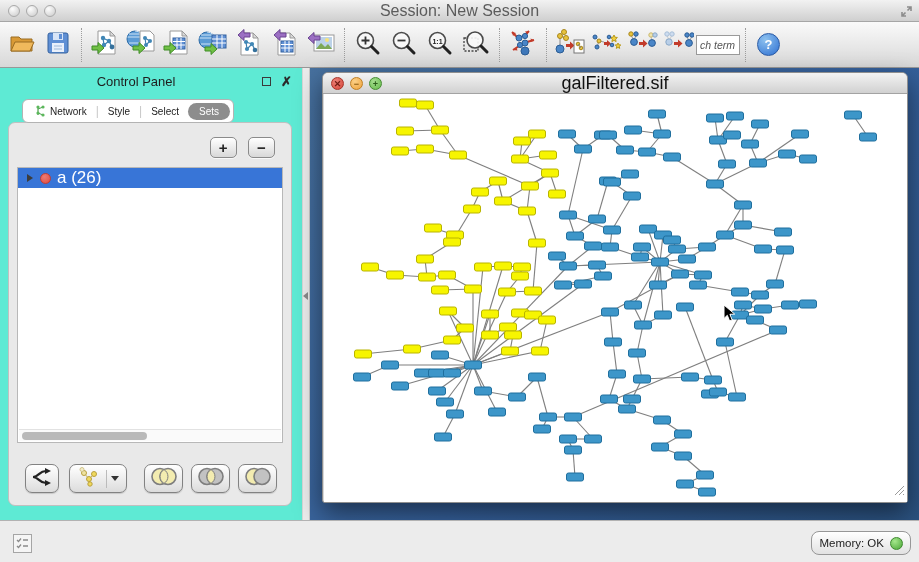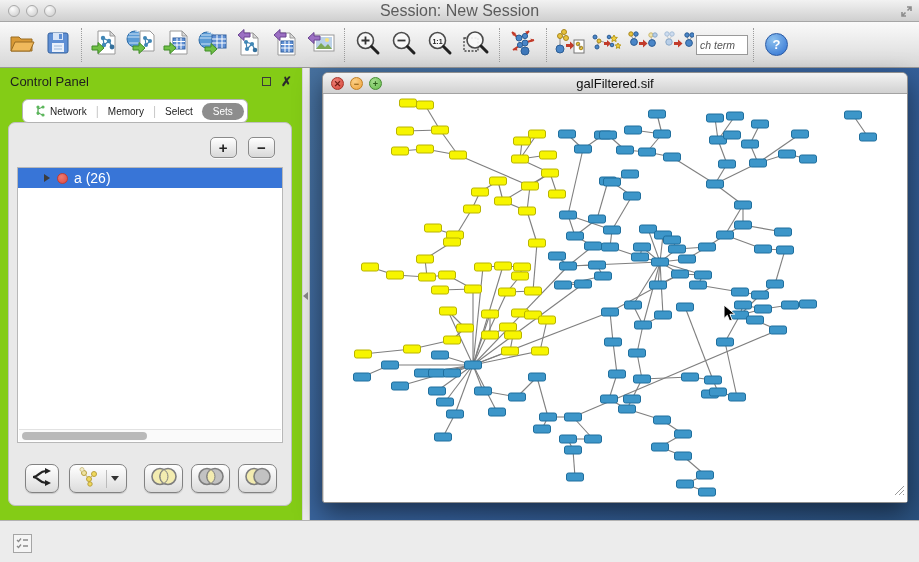--- a/index.html
+++ b/index.html
@@ -15,50 +15,50 @@
     background:radial-gradient(circle at 35% 30%, #fdfdfd, #c9c9c9); border:1px solid #a9a9a9; }
   .app-title { position:absolute; left:0; right:0; text-align:center; font-size:16px; color:#5c5c5c; }
   .fs-glyph { position:absolute; right:6px; top:4px; }
 
   
   .toolbar { position:absolute; top:22px; left:0; right:0; height:46px;
     background:linear-gradient(#fafafa,#d8d8d8); border-bottom:1px solid #989898;
     display:flex; align-items:center; padding:0 4px; }
   .tb-btn { width:36px; height:40px; display:flex; align-items:center; justify-content:center; flex:0 0 auto; }
   .tb-sep { width:1px; height:34px; border-left:1px dotted #9d9d9d; margin:0 5px; flex:0 0 auto; }
-  .search-input { width:52px; height:20px; border:1px solid #9a9a9a; background:#fff;
+  .search-input { width:44px; height:20px; border:1px solid #9a9a9a; background:#fff;
     font-family:"Liberation Sans",sans-serif; font-style:italic; font-size:10.5px; color:#555; padding:0 3px; }
   .help-btn { width:23px; height:23px; border-radius:50%; border:1px solid #2a5aa4;
     background:radial-gradient(circle at 35% 28%, #8ec2ef, #2d6fd2); color:#fff; font-weight:bold;
     font-size:13px; display:flex; align-items:center; justify-content:center; margin-left:6px; }
 
   
   .content { position:absolute; top:68px; left:0; right:0; bottom:42px; display:flex; }
 
   
-  .control-panel { width:302px; background:#84cc16; position:relative; flex:0 0 auto; }
+  .control-panel { width:302px; background:#5eead4; position:relative; flex:0 0 auto;text-align:center; }
   .cp-header { height:26px; display:flex; align-items:center; padding:0 10px; }
   .cp-title { font-size:13px; color:#1e1e1e; flex:1; }
   .cp-float { width:9px; height:9px; border:1.5px solid #3a3a3a; margin-right:10px; }
   .cp-close { font-size:13px; font-weight:bold; color:#2a2a2a; line-height:1; }
   .cp-tabs { position:absolute; left:22px; top:31px; height:24px; display:flex; align-items:center;
     background:#fff; border:1px solid #b3b3b3; border-radius:6px; padding:0 3px; z-index:2; }
   .cp-tab { font-size:10px; color:#1c1c1c; padding:3px 9px; display:flex; align-items:center; gap:4px; }
   .cp-tab-sep { color:#c8c8c8; font-size:12px; }
   .cp-tab.active { background:#8d8d8d; color:#fff; border-radius:9px; padding:3px 11px; }
   .cp-box { position:absolute; left:8px; right:10px; top:54px; bottom:14px;
     border:1px solid #c0c0c0; border-radius:7px; background:#e9e9e9; }
   .pm-row { position:absolute; top:14px; right:16px; }
   .btn-pm { display:inline-flex; align-items:center; justify-content:center; width:27px; height:21px;
     border:1px solid #8b8b8b; border-radius:5px; background:linear-gradient(#ffffff,#d8d8d8);
     font-size:15px; font-weight:bold; color:#222; margin-left:7px; box-shadow:0 1px 0 rgba(255,255,255,.7); }
   .set-list { position:absolute; left:8px; right:8px; top:44px; bottom:62px; background:#fff;
     border:1px solid #b8b8b8; overflow:hidden; }
   .set-row { height:20px; background:#3875d7; color:#fff; display:flex; align-items:center;
-    font-size:14px; padding-left:23px; }
+    font-size:17px; padding-left:6px; }
   .disclosure { width:0; height:0; border-left:6px solid #3c3c3c; border-top:4px solid transparent;
     border-bottom:4px solid transparent; margin:0 7px 0 3px; }
   .red-dot { width:11px; height:11px; border-radius:50%; background:radial-gradient(circle at 38% 32%, #ef7b71,#dd4a41);
     border:1px solid #c23b33; margin-right:6px; }
   .hscroll { position:absolute; left:1px; right:1px; bottom:1px; height:12px; background:#fafafa; border-top:1px solid #e2e2e2; }
   .hthumb { position:absolute; left:3px; top:2px; width:125px; height:8px; background:#b9b9b9; border-radius:4px; }
   .cp-actions { position:absolute; left:16px; right:14px; bottom:12px; display:flex; align-items:center; }
   .act-btn { height:29px; border:1px solid #828282; border-radius:7px;
     background:linear-gradient(#ffffff,#dcdcdc); display:flex; align-items:center; justify-content:center;
     box-shadow:0 1px 1px rgba(0,0,0,.15); }
@@ -74,21 +74,21 @@
   .split-handle { position:absolute; top:224px; left:0px; width:0; height:0;
     border-right:5px solid #8a8a8a; border-top:4px solid transparent; border-bottom:4px solid transparent; }
 
   
   .desktop { flex:1; position:relative; background:linear-gradient(135deg,#47719f 0%,#35609b 55%,#2b5280 100%); }
   .net-window { position:absolute; left:12px; top:4px; width:586px; height:431px;
     background:#d8d8d8; border:1px solid #8f8f8f; border-radius:6px 6px 3px 3px;
     box-shadow:0 10px 26px rgba(0,0,0,.5); }
   .net-titlebar { height:21px; background:linear-gradient(#f3f3f3,#d1d1d1); border-bottom:1px solid #a3a3a3;
     border-radius:5px 5px 0 0; position:relative; display:flex; align-items:center; justify-content:center; }
-  .net-title { font-size:13px; color:#111; }
+  .net-title { font-size:18px; color:#111; }
   .net-lights { position:absolute; left:8px; top:4px; display:flex; gap:6px; }
   .nl { width:13px; height:13px; border-radius:50%; font-size:9px; line-height:12px; text-align:center; font-weight:bold; }
   .nl-close { background:radial-gradient(circle at 35% 30%,#ec8177,#d6473b); border:1px solid #a83429; color:#6d1a12; }
   .nl-min { background:radial-gradient(circle at 35% 30%,#fbd087,#efa33b); border:1px solid #c07f23; color:#8a5a10; }
   .nl-zoom { background:radial-gradient(circle at 35% 30%,#a4dd8d,#67bb4c); border:1px solid #458c31; color:#2c5e1b; }
   .net-canvas { position:absolute; left:1px; top:21px; width:583px; height:408px; background:#fff; overflow:hidden; }
   .resize-grip { position:absolute; right:2px; bottom:2px; }
   .cursor { position:absolute; left:399px; top:210px; }
 
   
@@ -411,21 +411,21 @@
                 <circle cx="3" cy="3" r="1.6" fill="#5cb85c"></circle>
                 <circle cx="8" cy="3" r="1.6" fill="#5cb85c"></circle>
                 <circle cx="3" cy="9" r="1.6" fill="#5cb85c"></circle>
                 <circle cx="8" cy="11" r="1.6" fill="#5cb85c"></circle>
               </svg>
           </span>
           <span>Network</span>
         </span>
         <span class="cp-tab-sep">|</span>
         <span class="cp-tab">
-            <span>Memory</span>
+            <span>Style</span>
           </span>
         <span class="cp-tab-sep">|</span>
         <span class="cp-tab">
             <span>Select</span>
           </span>
         <span class="cp-tab active">
             <span>Sets</span>
           </span>
       </div>
 
@@ -892,15 +892,19 @@
     <span class="task-btn">
       <span>
         <svg width="13" height="13" viewBox="0 0 13 13">
             <path d="M1 4 l1.5 1.5 L5 2.5" stroke="#8a8a8a" stroke-width="1.3" fill="none"></path>
             <line x1="7" y1="4" x2="12" y2="4" stroke="#8a8a8a" stroke-width="1.5"></line>
             <path d="M1 10 l1.5 1.5 L5 8.5" stroke="#8a8a8a" stroke-width="1.3" fill="none"></path>
             <line x1="7" y1="10" x2="12" y2="10" stroke="#8a8a8a" stroke-width="1.5"></line>
           </svg>
       </span>
     </span>
+    <span class="memory-btn">
+      <span>Memory: OK</span>
+      <span class="mem-dot"></span>
+    </span>
   </div>
 
 </div>
 
 </body></html>

